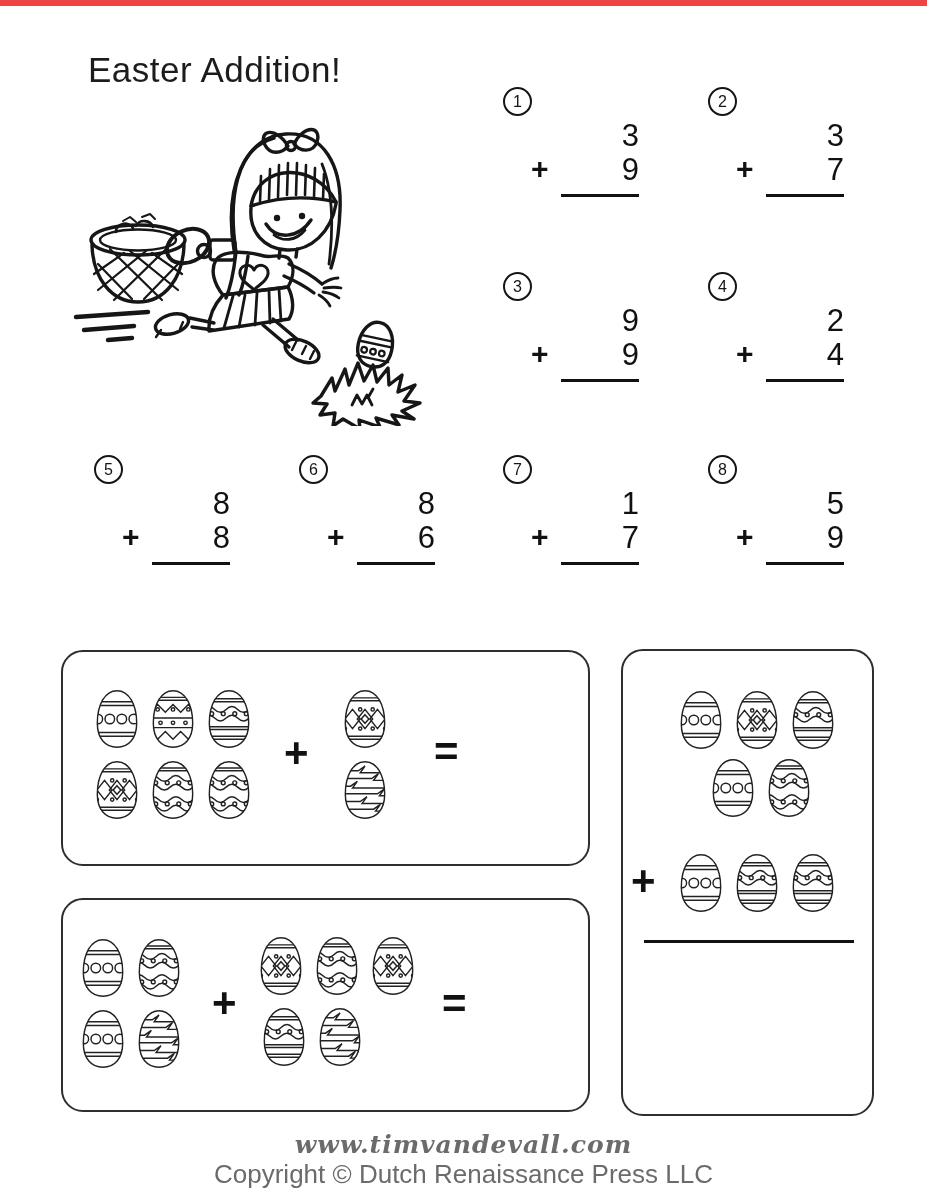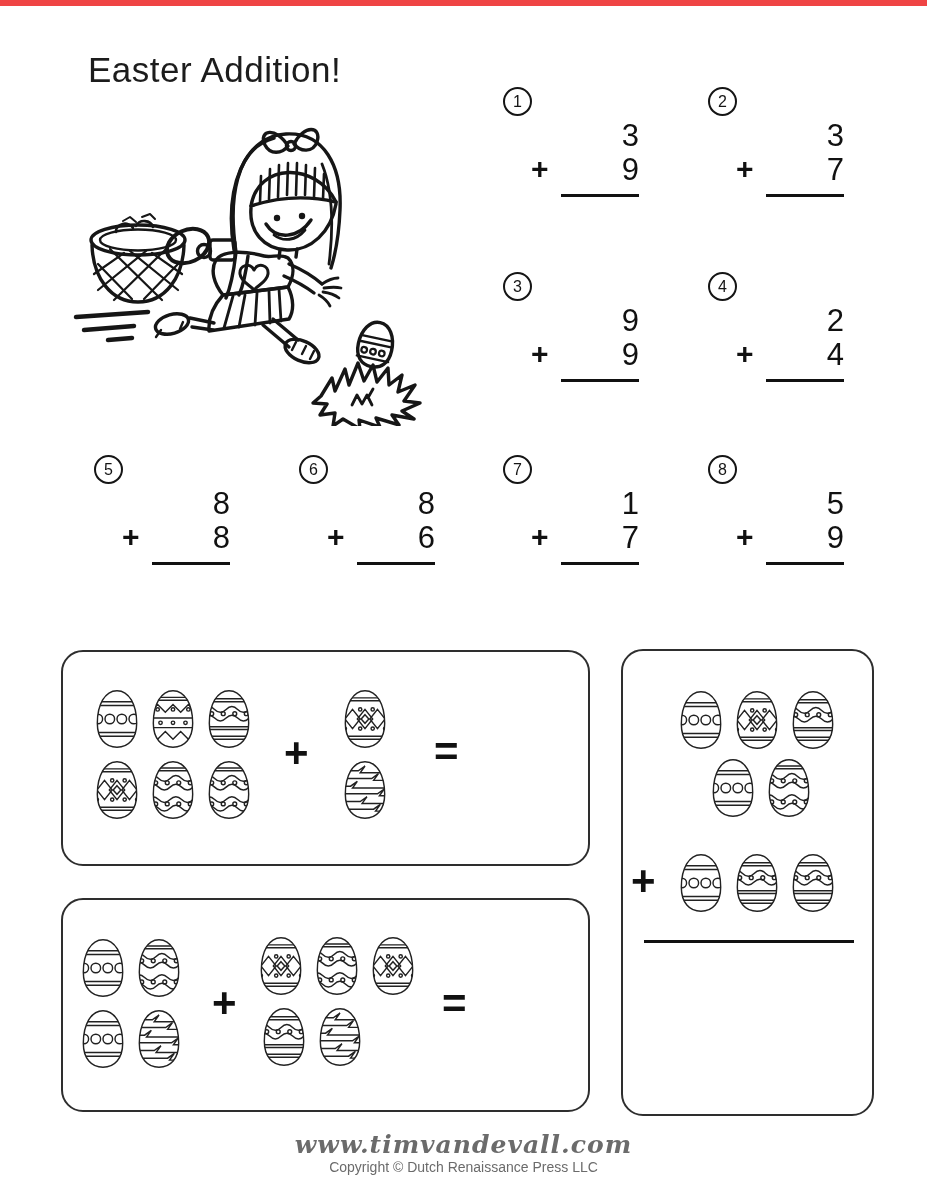--- a/index.html
+++ b/index.html
@@ -39,21 +39,21 @@
   #box3 .ansline2{position:absolute;left:21px;top:289px;width:210px;height:0;border-top:3px solid #111;}
 
   
   .illu{position:absolute;left:68px;top:112px;width:372px;height:308px;}
 
   
   .site-url{position:absolute;left:0;top:1124px;width:100%;text-align:center;
             font-family:"DejaVu Serif",serif;font-style:italic;font-weight:bold;
             font-size:25px;letter-spacing:1px;color:#6b6b6b;}
   .copyright{position:absolute;left:0;top:1153px;width:100%;text-align:center;
-             font-size:14px;color:#6b6b6b;}
+             font-size:26px;color:#6b6b6b;}
   .defs{position:absolute;width:0;height:0;overflow:hidden;}
 </style>
 </head>
 <body>
 
 <svg class="defs" aria-hidden="true">
   <defs>
     <clipPath id="eggClip">
       <path d="M25 1.5 C37.5 1.5 45.5 16 45.5 35.5 C45.5 51.5 37 60.5 25 60.5 C13 60.5 4.5 51.5 4.5 35.5 C4.5 16 12.5 1.5 25 1.5 Z"></path>
     </clipPath>

